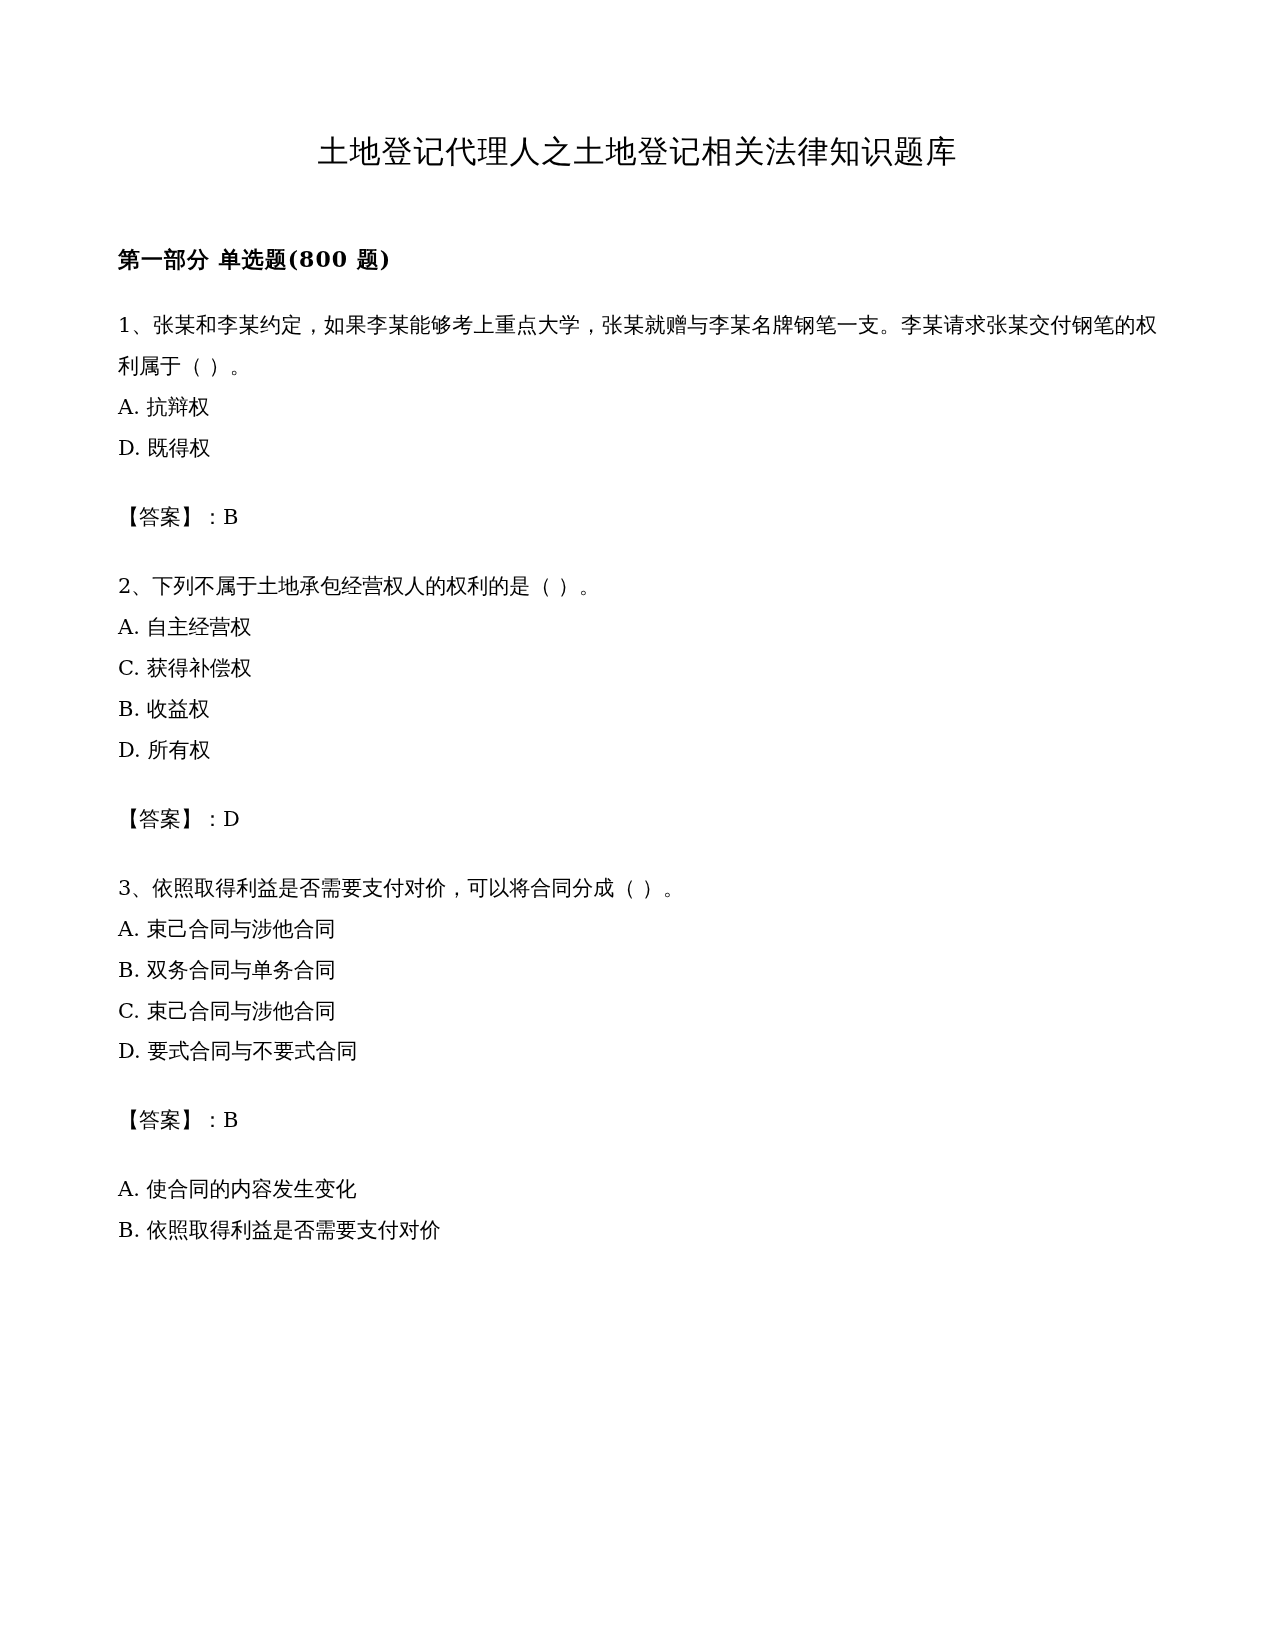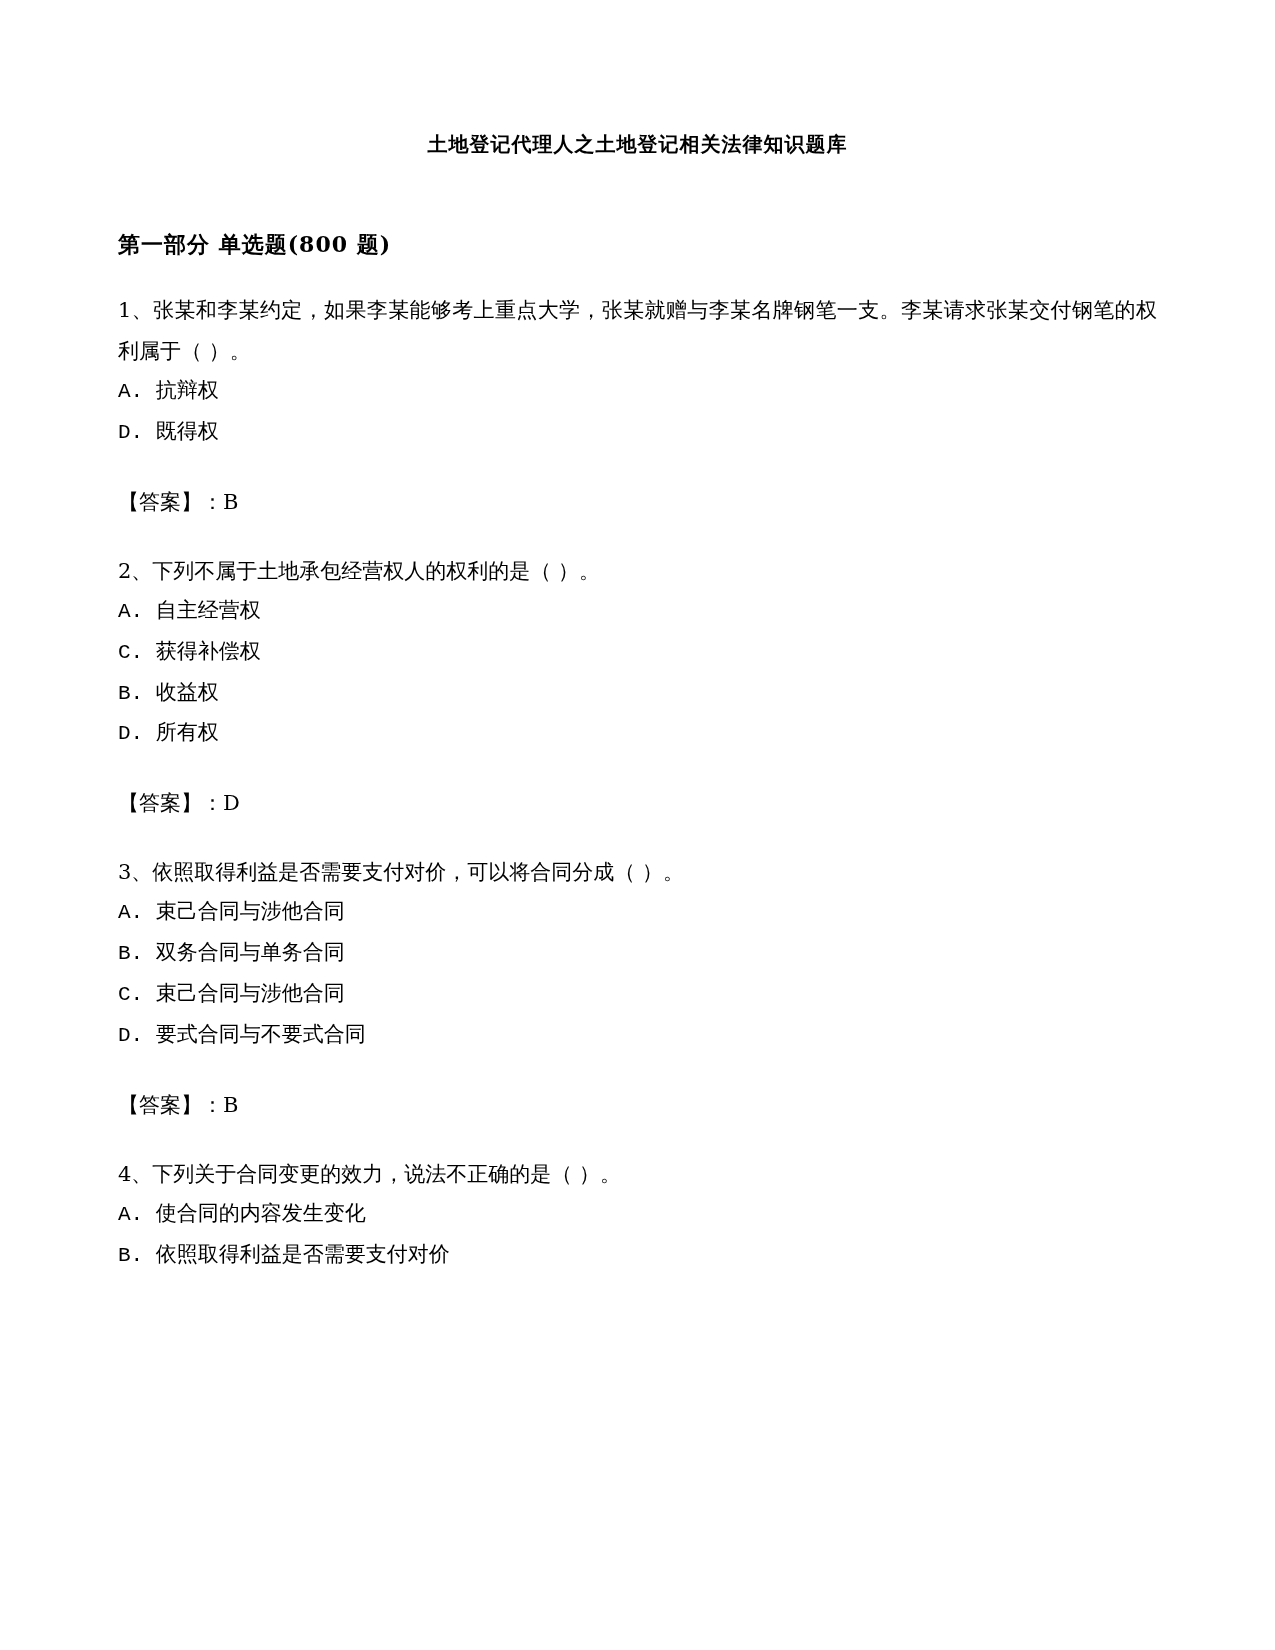--- a/index.html
+++ b/index.html
@@ -14,22 +14,22 @@
     color: #000000;
   }
   .page {
     width: 1275px;
     min-height: 1650px;
     box-sizing: border-box;
     padding: 130px 118px 40px 118px;
   }
   .doc-title {
     text-align: center;
-    font-size: 20px;
-    font-weight: bold;
+    font-size: 31px;
+    font-weight: normal;
     letter-spacing: 1px;
     line-height: 1.4;
     margin: 0 0 72px 0;
   }
   .section-heading {
     text-align: left;
     font-size: 22px;
     font-weight: bold;
     margin: 0 0 30px 0;
     letter-spacing: 1px;
@@ -40,21 +40,20 @@
   .q-stem {
     font-size: 21px;
     line-height: 1.95;
     margin: 0 0 0 0;
     text-align: justify;
   }
   .q-option {
     font-size: 21px;
     line-height: 1.95;
     margin: 0;
-    font-family: Liberation Mono, monospace;
   }
   .answer {
     font-size: 21px;
     line-height: 1.95;
     margin: 28px 0 28px 0;
   }
 </style>
 </head>
 <body>
 
@@ -83,18 +82,17 @@
   <div class="q-block">
     <p class="q-stem">3、依照取得利益是否需要支付对价，可以将合同分成（      ）。</p>
     <p class="q-option">A. 束己合同与涉他合同</p>
     <p class="q-option">B. 双务合同与单务合同</p>
     <p class="q-option">C. 束己合同与涉他合同</p>
     <p class="q-option">D. 要式合同与不要式合同</p>
     <p class="answer">【答案】：B</p>
   </div>
 
   <div class="q-block">
-    <p class="q-stem">4、下列关于合同变更的效力，说法不正确的是（      ）。</p>
     <p class="q-option">A. 使合同的内容发生变化</p>
     <p class="q-option">B. 依照取得利益是否需要支付对价</p>
   </div>
 
 </div>
 
 </body></html>

